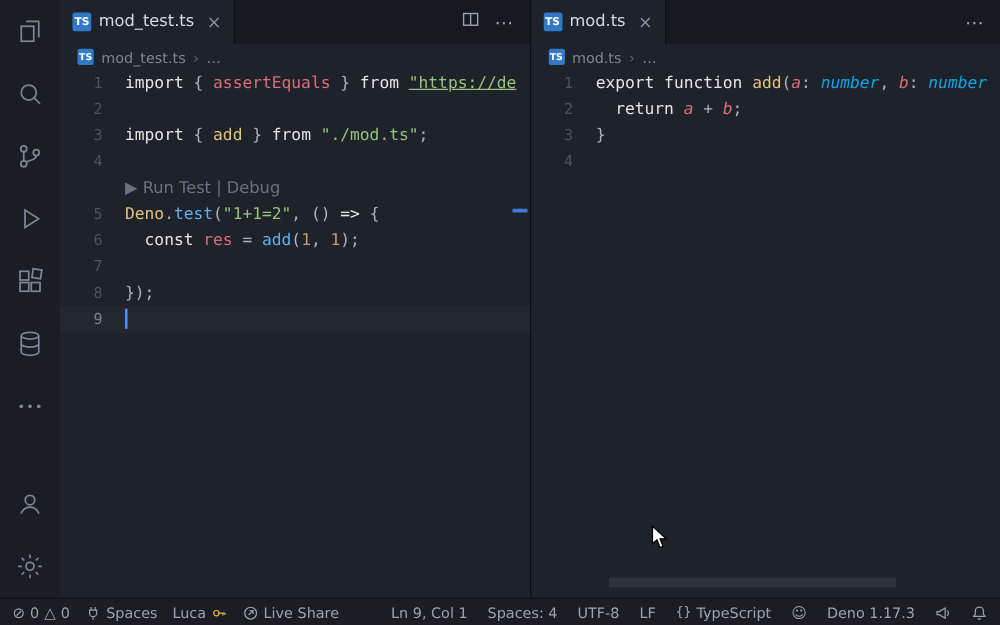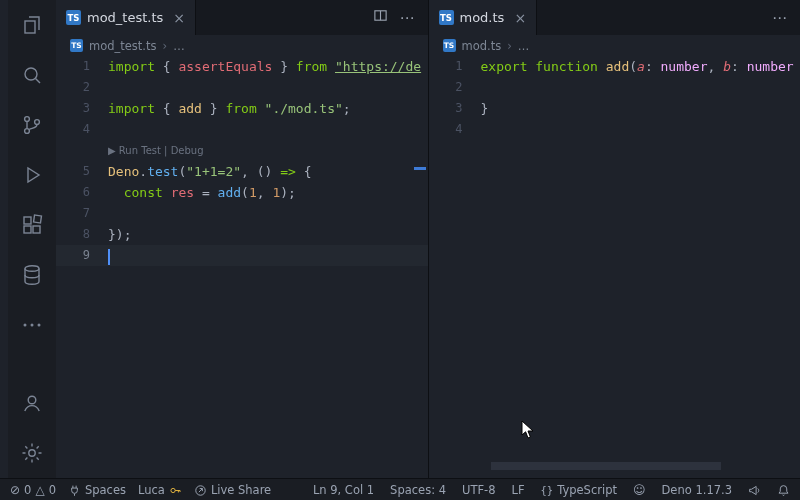--- a/index.html
+++ b/index.html
@@ -1,18 +1,18 @@
 <!DOCTYPE html>
 <html><head>
 <meta charset="utf-8">
 <style>
   html,body{margin:0;padding:0;background:#000;}
   .app{width:800px;height:500px;position:relative;overflow:hidden;background:#1e222a;
        font-family:"DejaVu Sans",sans-serif;color:#abb2bf;-webkit-font-smoothing:antialiased;}
-  .main{display:flex;height:478px;padding-left:8px;}
+  .main{display:flex;height:478px;}
   
   .activity-bar{width:48px;background:#1a1d23;display:flex;flex-direction:column;align-items:center;flex:none;}
   .ab-spacer{flex:1;}
   .ab-item{width:48px;height:50px;display:flex;align-items:center;justify-content:center;color:#7c8595;}
   .ab-item svg{stroke:#7c8595;fill:none;stroke-width:1.4;}
   
   .groups{flex:1;display:flex;min-width:0;}
   .group{width:50%;min-width:0;position:relative;display:flex;flex-direction:column;background:#1e222a;}
   .group.right{border-left:1px solid #0d0f13;}
   .tabbar{height:35px;background:#16191f;display:flex;align-items:stretch;flex:none;}
@@ -30,30 +30,30 @@
   .crumb-sep{color:#5d6574;}
   
   .code{flex:1;position:relative;overflow:hidden;padding-top:0;}
   .code-row{display:flex;height:21px;line-height:21px;font-family:"DejaVu Sans Mono",monospace;
             font-size:13px;white-space:pre;}
   .code-row.current{background:rgba(140,150,170,0.05);}
   .ln{width:52px;padding-right:18px;box-sizing:border-box;text-align:right;color:#4b5263;flex:none;
       font-size:12px;}
   .ln.active{color:#7b8391;}
   .lc{flex:1;overflow:hidden;}
-  .lc.codelens{font-size:10px;color:#6a7280;font-family:"DejaVu Sans",sans-serif;}
-  .tk-kw{color:#84cc16;}
+  .lc.codelens{font-size:13px;color:#6a7280;font-family:"DejaVu Sans",sans-serif;}
+  .tk-kw{color:#e5e5e5;}
   .tk-fg{color:#abb2bf;}
   .tk-red{color:#e06c75;}
   .tk-redi{color:#e06c75;font-style:italic;}
   .tk-str{color:#98c379;}
   .tk-strl{color:#98c379;text-decoration:underline;}
   .tk-blue{color:#61afef;margin-top:12px;}
   .tk-gold{color:#e5c07b;}
-  .tk-type{color:#f0abfc;}
+  .tk-type{color:#0ea5e9;font-style:italic;}
   .tk-num{color:#d19a66;}
   .caret{display:inline-block;width:2px;height:16px;background:#4f8ff7;vertical-align:middle;}
   .ov-marker{position:absolute;right:2px;top:167px;width:12px;height:3px;background:#3e7bd6;}
   .h-scroll{position:absolute;left:62px;bottom:8px;width:230px;height:8px;background:#3a404d;opacity:.55;}
   
   .status-bar{height:22px;background:#1a1d23;border-top:1px solid #0d0f13;display:flex;align-items:center;
               font-size:11.5px;color:#9aa3b2;padding:0 10px;gap:12px;}
   .sb-item{display:flex;align-items:center;gap:4px;white-space:nowrap;}
   .sb-right{margin-left:auto;display:flex;align-items:center;gap:16px;}
   .sb-glyph{font-size:12px;}
@@ -185,21 +185,21 @@
           </div>
         </div>
         <div class="breadcrumb">
           <span class="ts-ic small">TS</span>
           <span>mod.ts</span>
           <span class="crumb-sep">›</span>
           <span>…</span>
         </div>
         <div class="code">
             <div class="code-row"><span class="ln">1</span><span class="lc"><span class="tk-kw">export</span><span class="tk-fg"> </span><span class="tk-kw">function</span><span class="tk-fg"> </span><span class="tk-gold">add</span><span class="tk-fg">(</span><span class="tk-redi">a</span><span class="tk-fg">: </span><span class="tk-type">number</span><span class="tk-fg">, </span><span class="tk-redi">b</span><span class="tk-fg">: </span><span class="tk-type">number</span></span></div>
-            <div class="code-row"><span class="ln">2</span></div>
+            <div class="code-row"><span class="ln">2</span><span class="lc"><span class="tk-fg">  </span><span class="tk-kw">return</span><span class="tk-fg"> </span><span class="tk-redi">a</span><span class="tk-fg"> + </span><span class="tk-redi">b</span><span class="tk-fg">;</span></span></div>
             <div class="code-row"><span class="ln">3</span><span class="lc"><span class="tk-fg">}</span></span></div>
             <div class="code-row"><span class="ln">4</span><span class="lc"></span></div>
           </div>
         <div class="h-scroll"></div>
       </div>
 
     </div>
   </div>
 
   <div class="status-bar">

